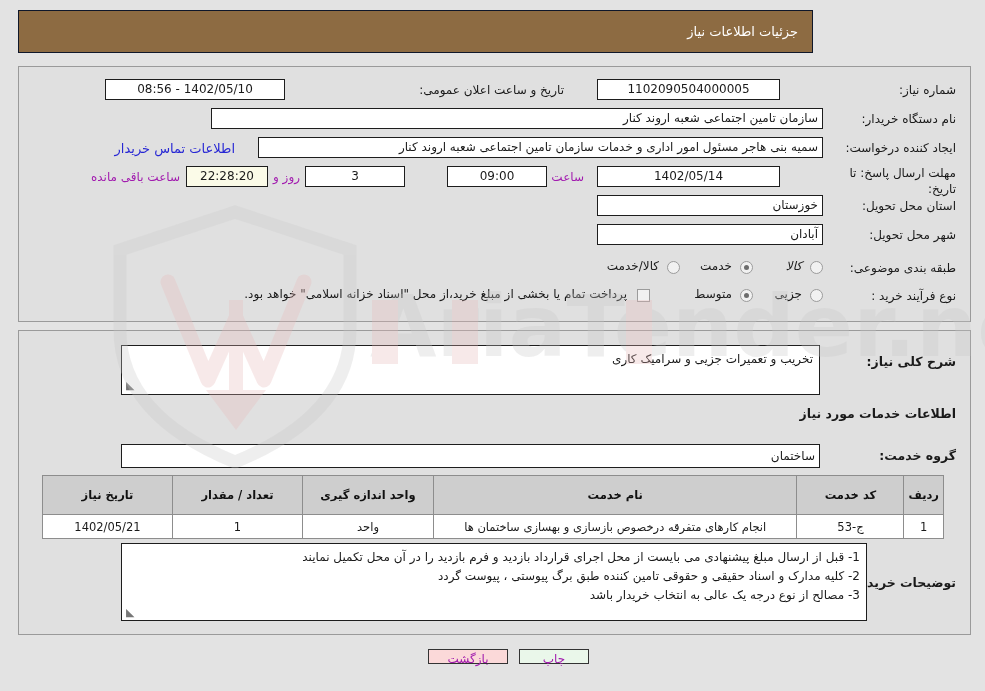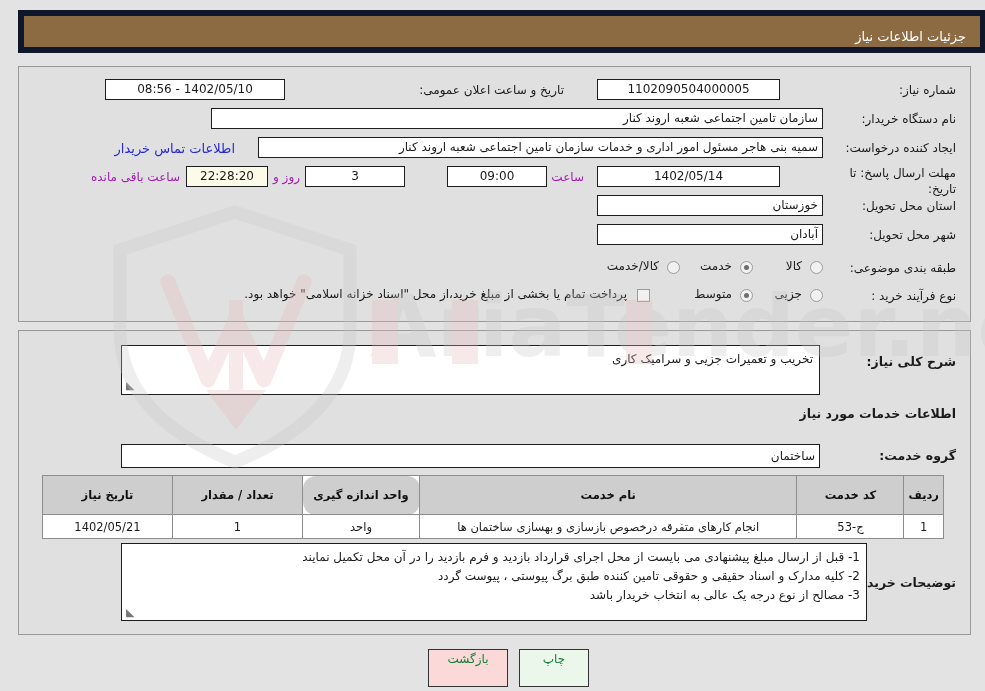--- a/index.html
+++ b/index.html
@@ -27,24 +27,24 @@
     pointer-events: none;
     z-index: 5;
     overflow: hidden;
   }
 
   
   #header-bar {
     position: absolute;
     left: 18px;
     top: 10px;
-    width: 968px;
+    width: 795px;
     height: 43px;
     background: #8d6b42;
-    border: 6px solid #0f172a;
+    border: 1px solid #0f172a;
     z-index: 2;
   }
   #header-title {
     position: absolute;
     right: 14px;
     top: 13px;
     color: #ffffff;
     font-size: 13px;
     font-family: "DejaVu Sans", sans-serif;
   }
@@ -185,25 +185,25 @@
     height: 24px;
     padding: 2px 4px;
     text-align: center;
     color: #1a1a1a;
     font-size: 11.5px;
   }
 
   
   .btn {
     position: absolute;
-    height: 38px;
+    height: 15px;
     border: 1px solid #333;
     font-size: 12px;
     font-family: "DejaVu Sans", sans-serif;
-    color: #15803d;
+    color: #a21caf;
     cursor: pointer;
     text-align: center;
     line-height: 19px;
     z-index: 3;
   }
   #btn-print  { background: #eaf7ea; left: 519px; top: 649px; width: 70px; }
   #btn-back   { background: #fbd9d9; left: 428px; top: 649px; width: 80px; }
 </style>
 </head>
 <body>
@@ -259,21 +259,21 @@
 
   <span class="flabel" style="right:14px; top:132px;">استان محل تحویل:</span>
   <div class="fbox right" style="right:147px; top:128px; width:226px;">خوزستان</div>
 
   <span class="flabel" style="right:14px; top:161px;">شهر محل تحویل:</span>
   <div class="fbox right" style="right:147px; top:157px; width:226px;">آبادان</div>
 
   <span class="flabel" style="right:14px; top:194px;margin-left:32px;">طبقه بندی موضوعی:</span>
 
   <span class="radio" style="right:147px; top:194px;"></span>
-  <span class="radio-label" style="right:168px; top:192px;">کالا</span>
+  <span class="radio-label" style="right:168px; top:192px;font-style:italic;">کالا</span>
 
   <span class="radio on" style="right:217px; top:194px;"></span>
   <span class="radio-label" style="right:238px; top:192px;">خدمت</span>
 
   <span class="radio" style="right:290px; top:194px;"></span>
   <span class="radio-label" style="right:311px; top:192px;">کالا/خدمت</span>
 
   <span class="flabel" style="right:14px; top:222px;">نوع فرآیند خرید :</span>
 
   <span class="radio" style="right:147px; top:222px;"></span>
@@ -303,21 +303,21 @@
 3- مصالح از نوع درجه یک عالی به انتخاب خریدار باشد</div>
   <span class="resize-grip" style="right:834px; top:277px;">◢</span>
 </div>
 
 <table id="svc-table">
   <thead>
     <tr>
       <th style="width:36px;">ردیف</th>
       <th style="width:107px;">کد خدمت</th>
       <th>نام خدمت</th>
-      <th style="width:117px;border-radius:13px;">واحد اندازه گیری</th>
+      <th style="width:131px;">واحد اندازه گیری</th>
       <th style="width:130px;">تعداد / مقدار</th>
       <th style="width:130px;">تاریخ نیاز</th>
     </tr>
   </thead>
   <tbody>
     <tr>
       <td>1</td>
       <td>ج-53</td>
       <td>انجام کارهای متفرقه درخصوص بازسازی و بهسازی ساختمان ها</td>
       <td>واحد</td>

